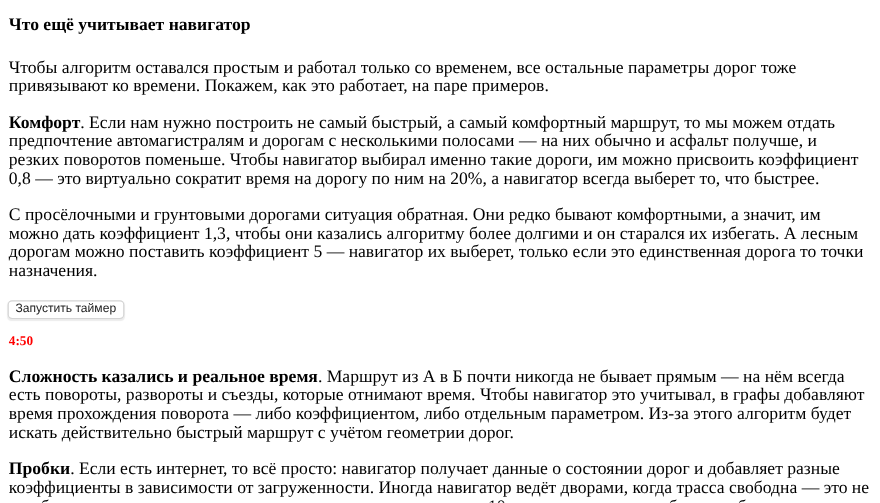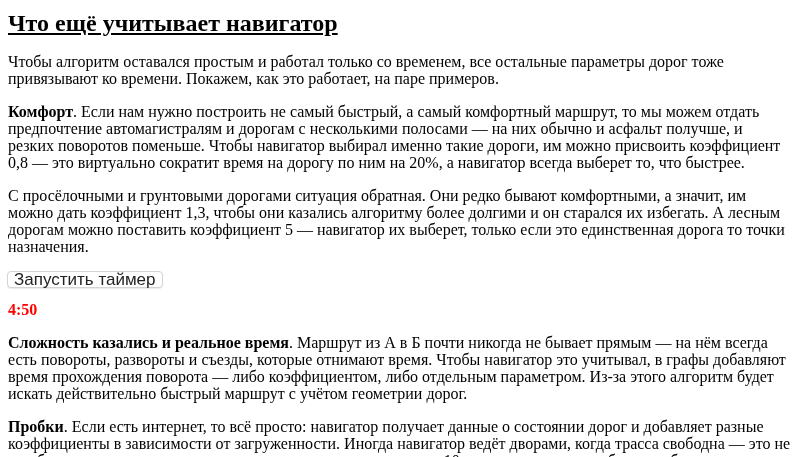--- a/index.html
+++ b/index.html
@@ -12,50 +12,49 @@
     }
     body {
       font-family: "Liberation Serif", "DejaVu Serif", serif;
       font-size: 16px;
       line-height: 17px;
       color: #000000;
       padding: 0 8px;
       box-sizing: border-box;
     }
     h1 {
-      font-size: 24px;
+      font-size: 16px;
       font-weight: bold;
       line-height: 28px;
       margin: 9px 0 16px 0;
-      text-decoration: underline;
     }
     p {
       margin: 0 0 16px 0;
     }
     .timer-button {
       font-family: "Liberation Sans", "DejaVu Sans", sans-serif;
-      font-size: 17px;
+      font-size: 11px;
       line-height: 13px;
       color: #222222;
       background: #ffffff;
       border: 1px solid #d4d4d4;
       border-radius: 4px;
       padding: 1px 6px 1px 6px;
       margin: 0 0 0 -1px;
       box-shadow: 0 1px 1px rgba(0,0,0,0.08);
       cursor: pointer;
       display: inline-block;
     }
     .button-row {
       margin: 9px 0 10px 0;
       height: 16px;
     }
     .timer {
       font-weight: bold;
-      font-size: 16px;
+      font-size: 12px;
       line-height: 18px;
       margin: 14px 0 15px 0;
     }
   </style>
 </head>
 <body>
 
 <h1>Что ещё учитывает навигатор</h1>
 
 <p>Чтобы алгоритм оставался простым и работал только со временем, все остальные параметры дорог тоже привязывают ко времени. Покажем, как это работает, на паре примеров.</p>

